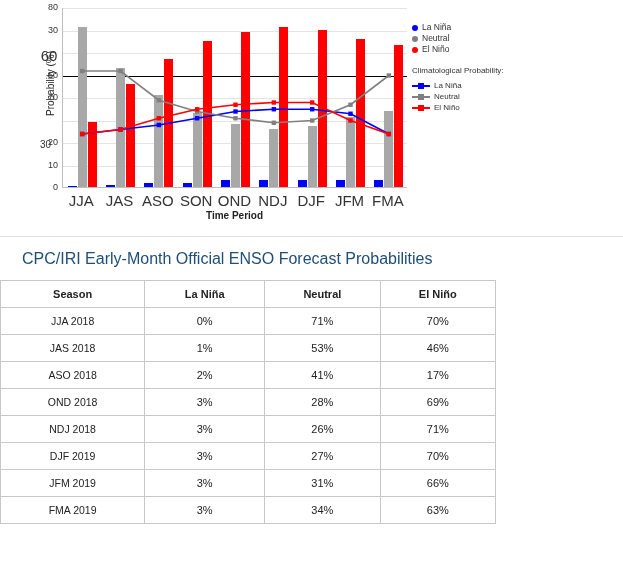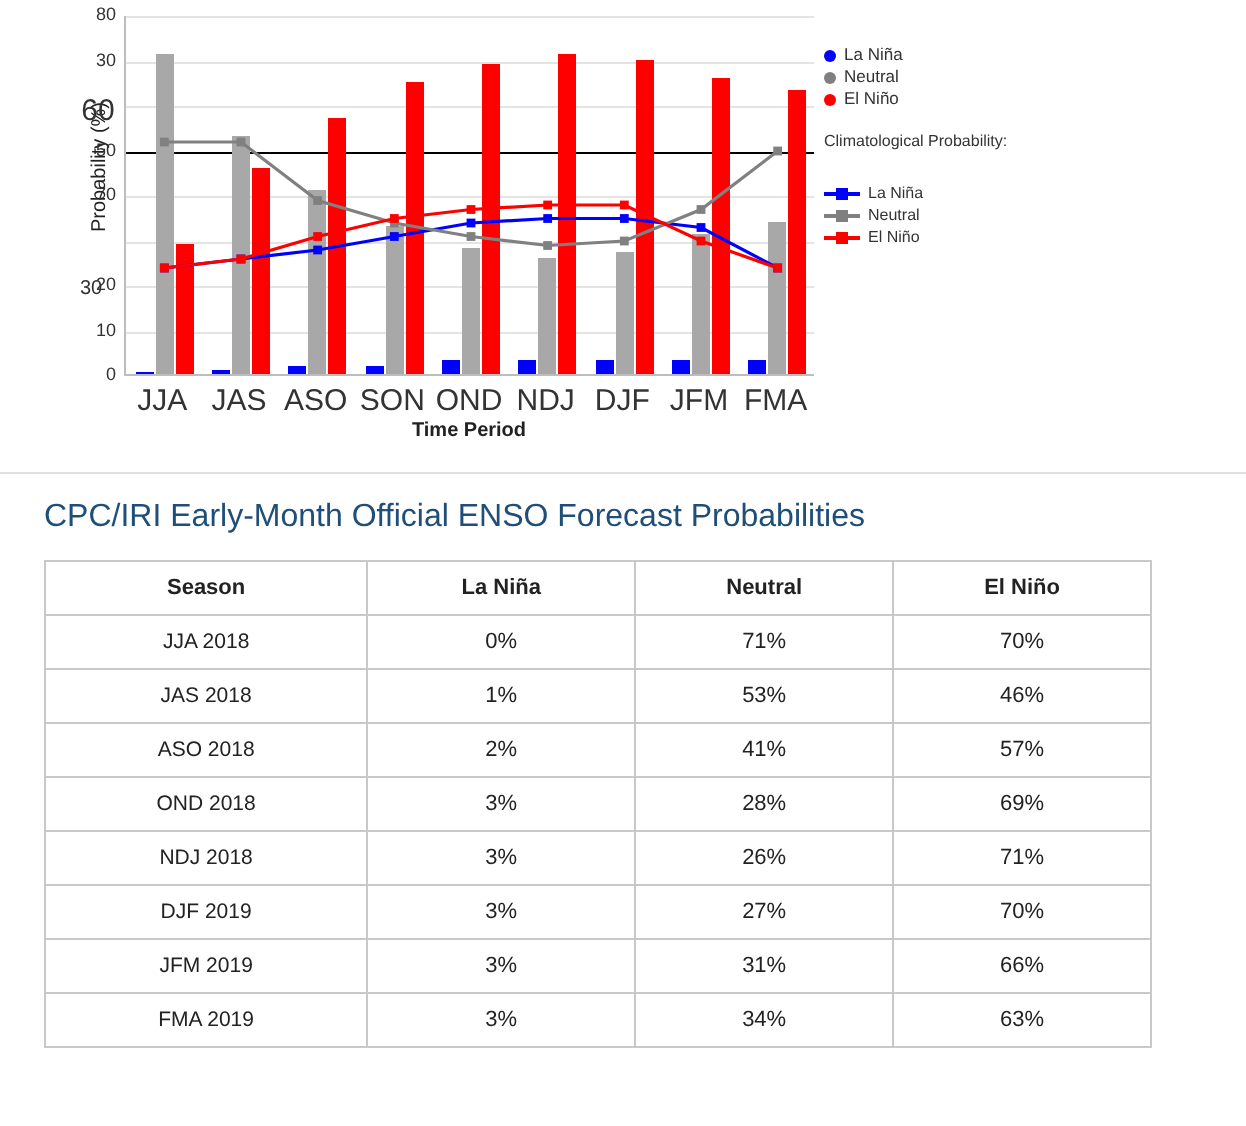--- a/index.html
+++ b/index.html
@@ -61,41 +61,40 @@
   .bar.lanina{background:#0000ff;}
   
   #legend-main{
     position:absolute;left:412px;top:22px;font-size:8.5px;line-height:11px;color:#333;
   }
   #legend-main .row{display:flex;align-items:center;gap:4px;height:11px;}
   .dot{width:6px;height:6px;border-radius:50%;display:inline-block;}
   #legend-clim{
     position:absolute;left:412px;top:66px;font-size:8px;line-height:11px;color:#333;
   }
-  #legend-clim .title{font-size:8px;color:#333;margin-bottom:15px;line-height:10px;}
+  #legend-clim .title{font-size:8px;color:#333;margin-bottom:4px;line-height:10px;}
   #legend-clim .row{display:flex;align-items:center;gap:4px;height:11px;}
   .linekey{width:18px;height:8px;position:relative;display:inline-block;}
   .linekey i{position:absolute;left:0;top:3.5px;width:18px;height:1.5px;display:block;}
   .linekey b{position:absolute;left:6px;top:1px;width:6px;height:6px;display:block;}
   
   #divider{
     position:absolute;left:0;top:236px;width:623px;height:1px;background:#e0e0e0;
   }
   
   #table-section{
     position:absolute;left:0;top:250px;width:623px;
   }
   #table-title{
     font-size:16px;color:#1f4e79;
     margin:0 0 12px 22px;font-weight:normal;
   }
   table{
     border-collapse:collapse;
-    margin-left:22px;
-    width:554px;
+    width:496px;
     font-size:11px;
   }
   th,td{
     border:1px solid #c8c8c8;
     text-align:center;
     padding:7px 4px;
     color:#222;
   }
   th{font-weight:bold;font-size:11px;}
   td:first-child{font-size:10.5px;}
@@ -273,21 +272,21 @@
         <tr>
           <td>JAS 2018</td>
           <td>1%</td>
           <td>53%</td>
           <td>46%</td>
         </tr>
         <tr>
           <td>ASO 2018</td>
           <td>2%</td>
           <td>41%</td>
-          <td>57%</td>
+          <td>17%</td>
         </tr>
         <tr>
           <td>OND 2018</td>
           <td>3%</td>
           <td>28%</td>
           <td>69%</td>
         </tr>
         <tr>
           <td>NDJ 2018</td>
           <td>3%</td>

